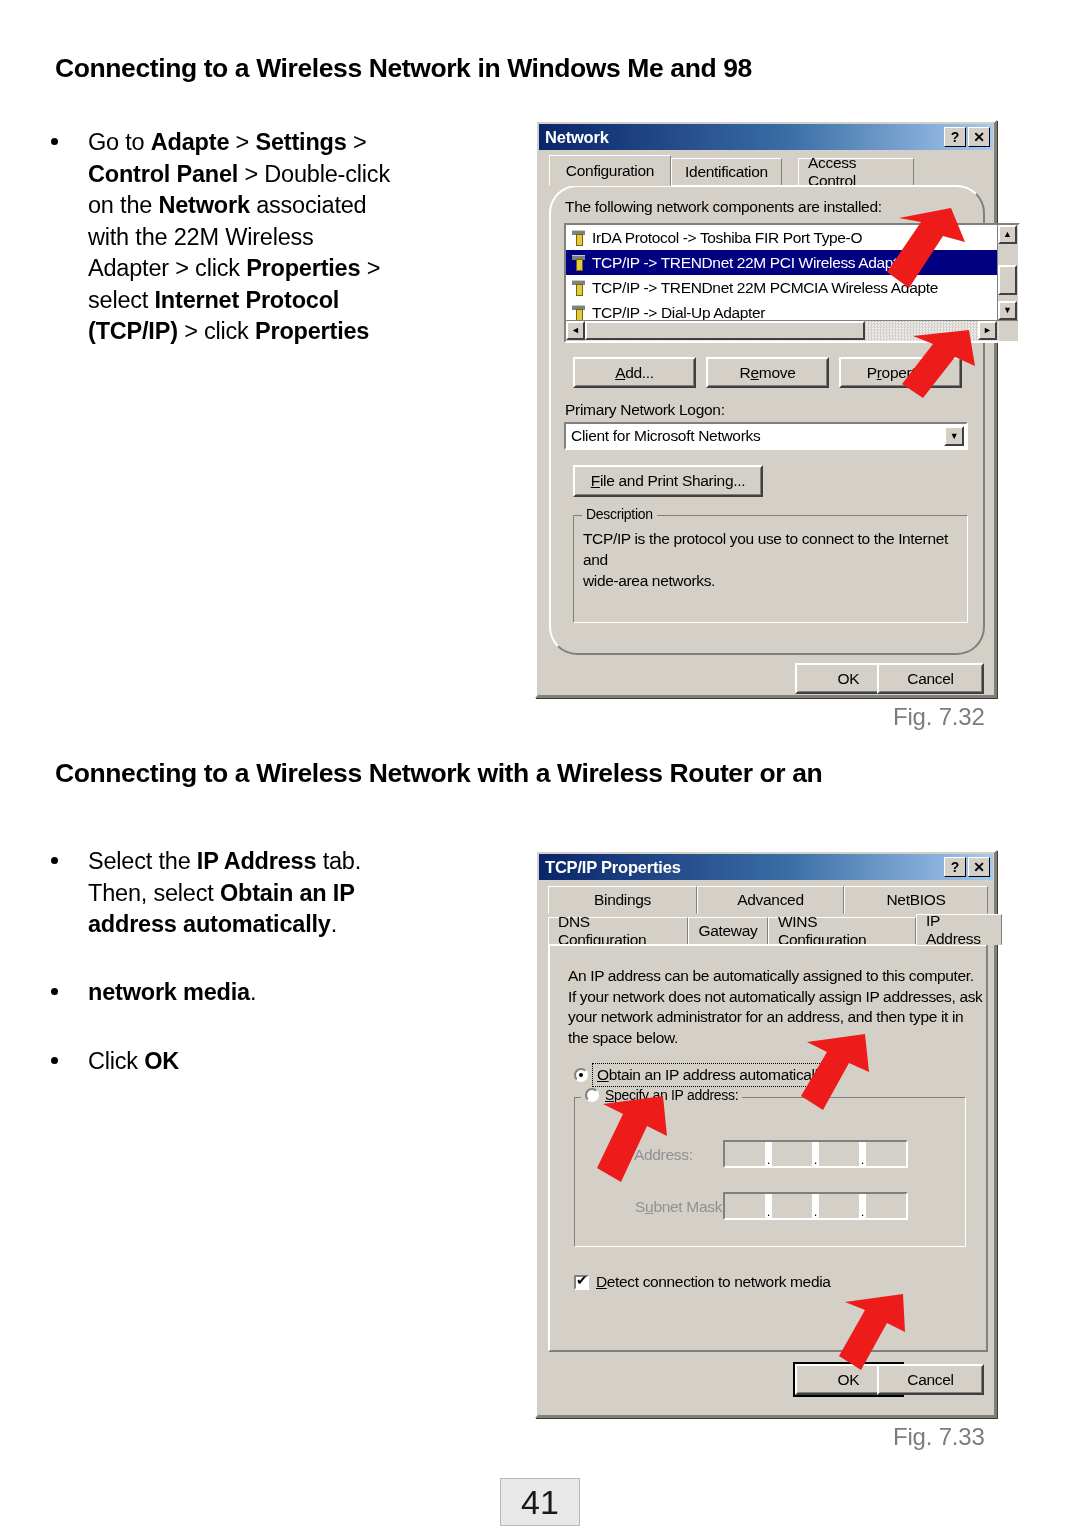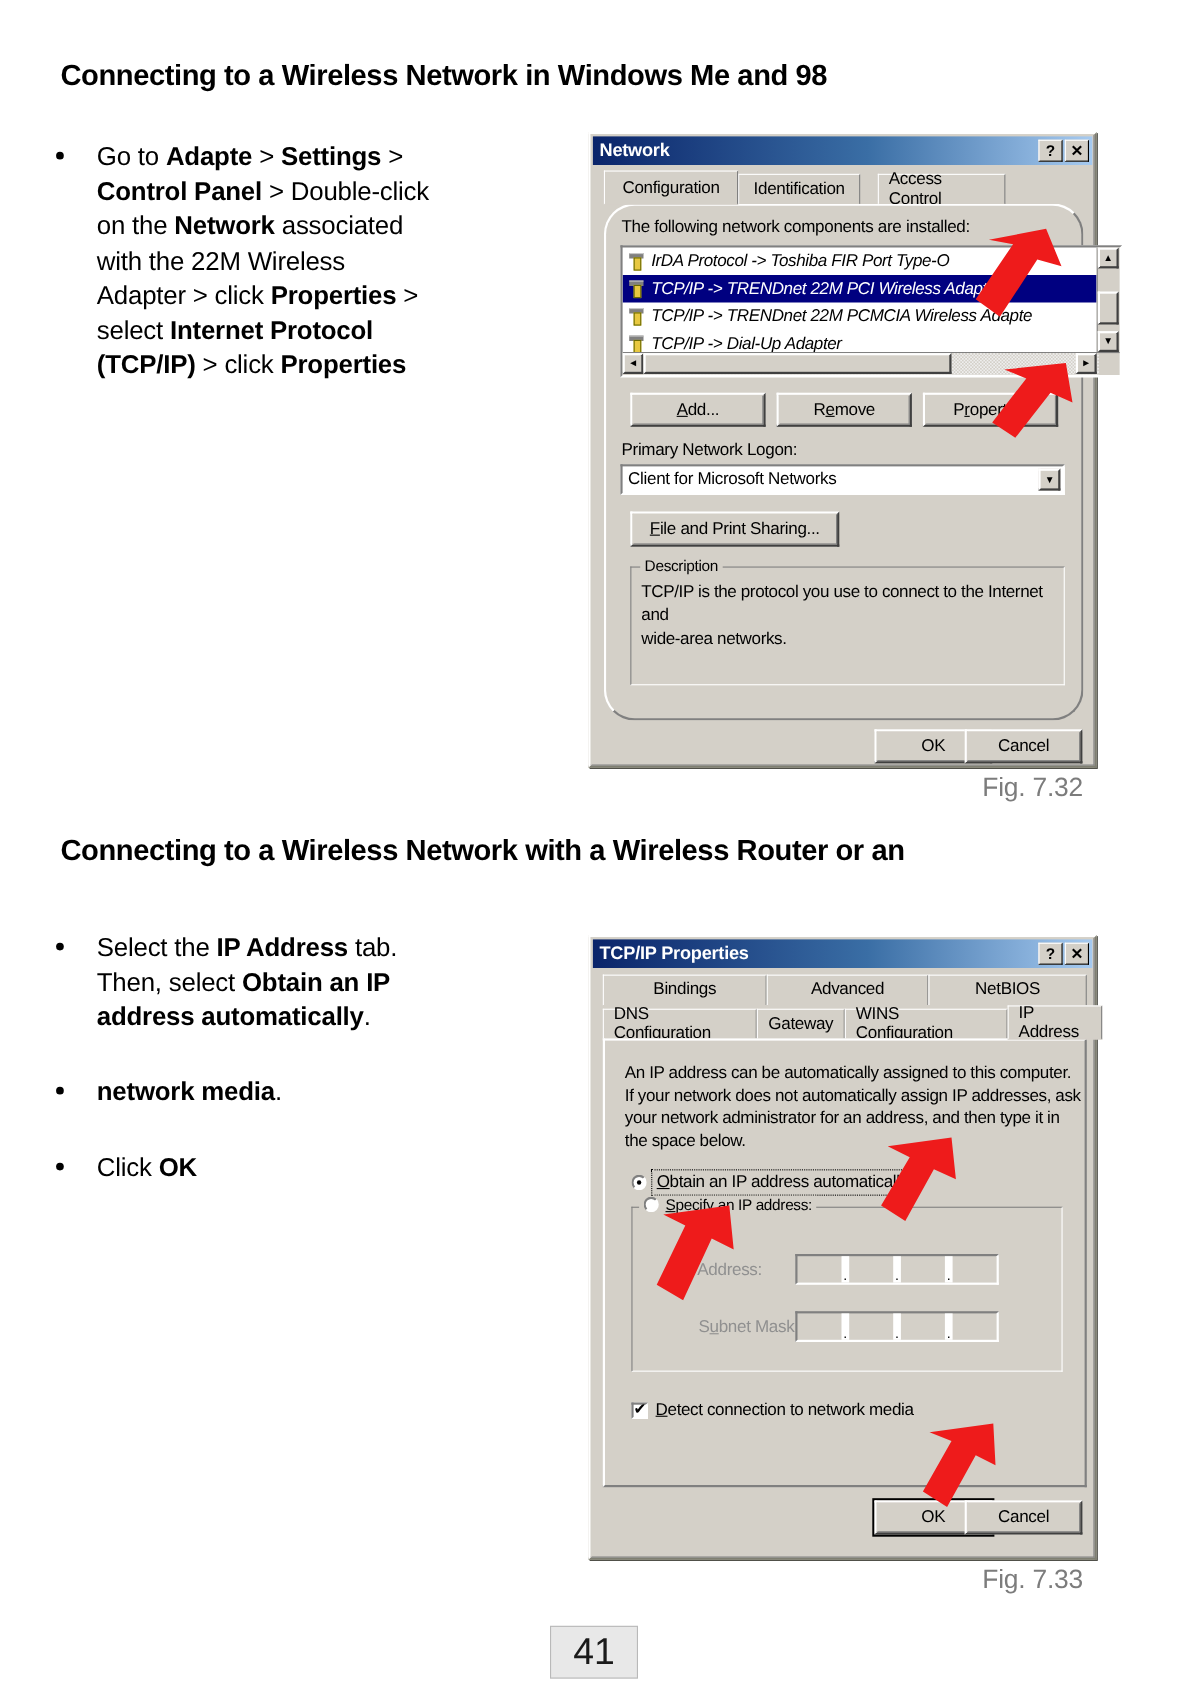--- a/index.html
+++ b/index.html
@@ -321,21 +321,21 @@
     <div class="tabstrip" style="left:12px; top:33px; width:436px; height:31px;">
       <div class="tab active" style="left:0px; top:0px; width:122px; background:#d4d0c8;">Configuration</div>
       <div class="tab" style="left:122px; top:3px; width:111px;">Identification</div>
       <div class="tab" style="left:233px; top:3px; width:116px;margin-left:16px;">Access Control</div>
     </div>
 
     <div class="tabpanel" style="left:12px; top:63px; width:436px; height:470px;border-radius:28px;">
 
       <div class="grp-label" style="position:absolute; left:14px; top:11px;"><span>The following network components are installed:</span></div>
 
-      <div class="listbox" style="left:13px; top:36px; width:456px; height:120px;font-style:italic;">
+      <div class="listbox" style="left:13px; top:36px; width:456px; height:120px;">
         <div style="position:absolute; left:0; top:0; right:21px; bottom:21px; overflow:hidden;">
           <div class="lrow">
               <span class="proto-icon"></span>
               <span>IrDA Protocol -&gt; Toshiba FIR Port Type-O</span>
             </div>
           <div class="lrow sel">
               <span class="proto-icon"></span>
               <span>TCP/IP -&gt; TRENDnet 22M PCI Wireless Adapter</span>
             </div>
           <div class="lrow">

